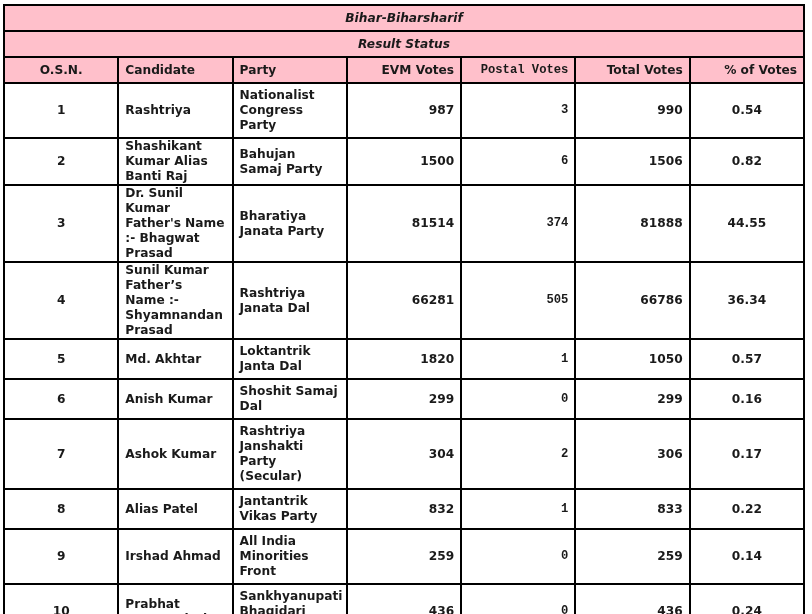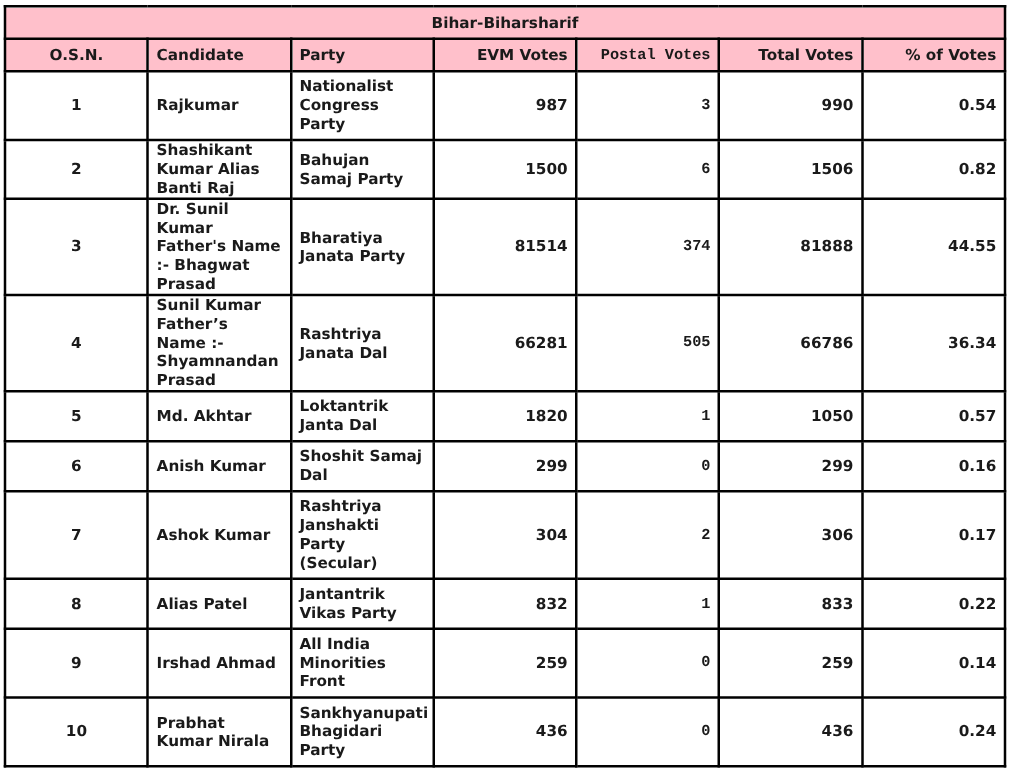--- a/index.html
+++ b/index.html
@@ -12,59 +12,62 @@
     font-size: 12.2px; font-weight: bold; color: #1a1a1a;
   }
   table.results td, table.results th {
     border: 2px solid #000;
     padding: 0 6px;
     line-height: 15px;
     vertical-align: middle;
     overflow: hidden;
   }
   .pink { background: #ffc0cb; }
-  .title-row td { height: 24px; text-align: center; }
+  .title-row td { height: 24px; text-align: center; font-style: italic; }
   .header-row th { height: 24px; font-weight: bold; }
   .c-osn { width: 66px; text-align: center; }
   .c-cand { width: 150px; text-align: left; }
   .c-party { width: 99px; text-align: left; margin-left: 24px; }
   .c-evm { width: 89px; text-align: right; }
   .c-postal { width: 123px; text-align: right; font-family: Liberation Mono, monospace; }
   .c-total { width: 88px; text-align: right; }
-  .c-pct { width: 90px; text-align: right; }
+  .c-pct { width: 90px; text-align: center; }
   th.c-osn { text-align: center; }
   th.c-cand, th.c-party { text-align: left; }
   th.c-evm, th.c-postal, th.c-total, th.c-pct { text-align: right; margin-left: 39px; }
   tbody td { background: #fff; }
   tr.h3 td { height: 53px; }
   tr.h2 td { height: 38px; }
   tr.h4 td { height: 68px; }
 </style>
 </head>
 <body>
 
 <table class="results">
   <thead>
     <tr class="title-row pink">
       <td colspan="7" class="pink">Bihar-Biharsharif</td>
     </tr>
+    <tr class="title-row pink">
+      <td colspan="7" class="pink">Result Status</td>
+    </tr>
     <tr class="header-row pink">
       <th class="c-osn pink">O.S.N.</th>
       <th class="c-cand pink">Candidate</th>
       <th class="c-party pink">Party</th>
       <th class="c-evm pink">EVM Votes</th>
       <th class="c-postal pink">Postal Votes</th>
       <th class="c-total pink">Total Votes</th>
       <th class="c-pct pink">% of Votes</th>
     </tr>
   </thead>
   <tbody>
     <tr class="h3">
       <td class="c-osn">1</td>
-      <td class="c-cand">Rajkumar</td>
+      <td class="c-cand">Rashtriya</td>
       <td class="c-party">Nationalist Congress Party</td>
       <td class="c-evm">987</td>
       <td class="c-postal">3</td>
       <td class="c-total">990</td>
       <td class="c-pct">0.54</td>
     </tr>
     <tr class="h2">
       <td class="c-osn">2</td>
       <td class="c-cand">Shashikant Kumar Alias Banti Raj</td>
       <td class="c-party">Bahujan Samaj Party</td>

